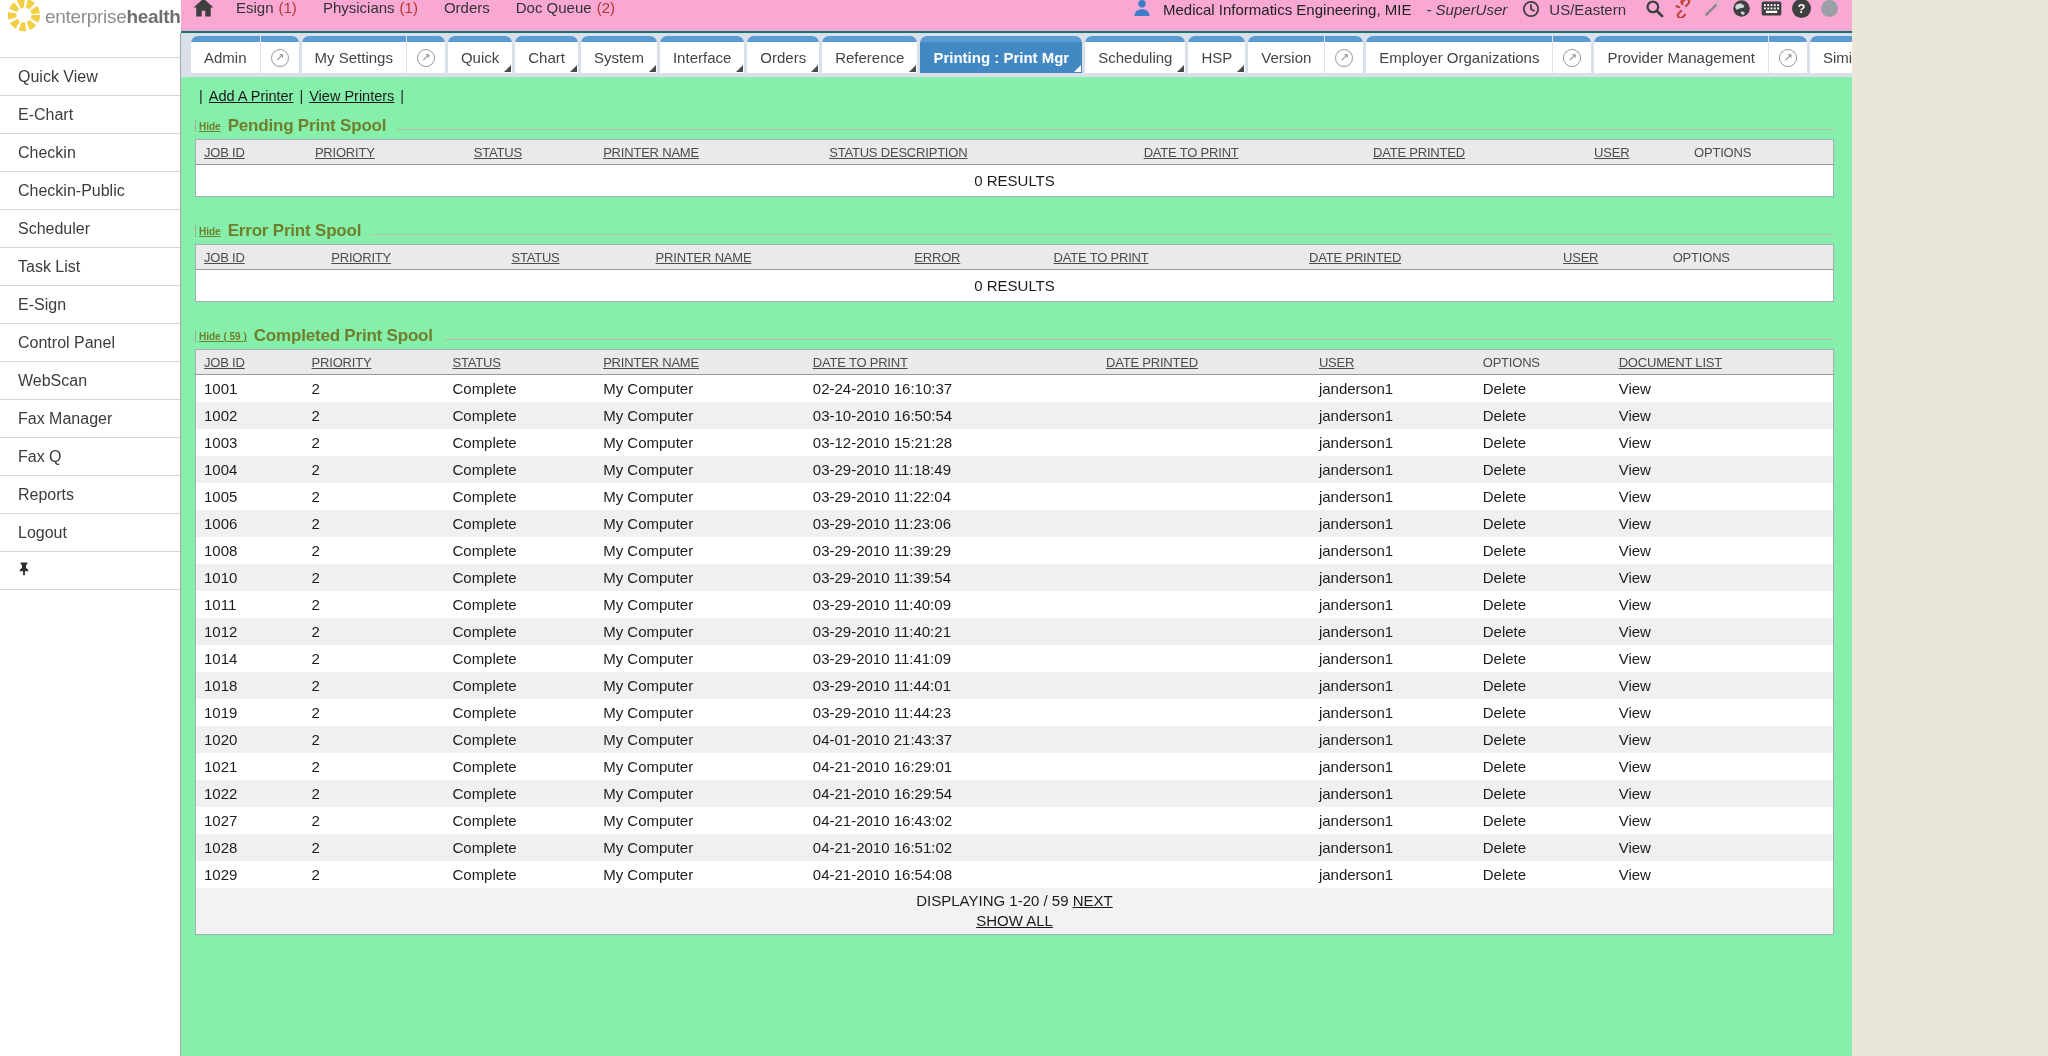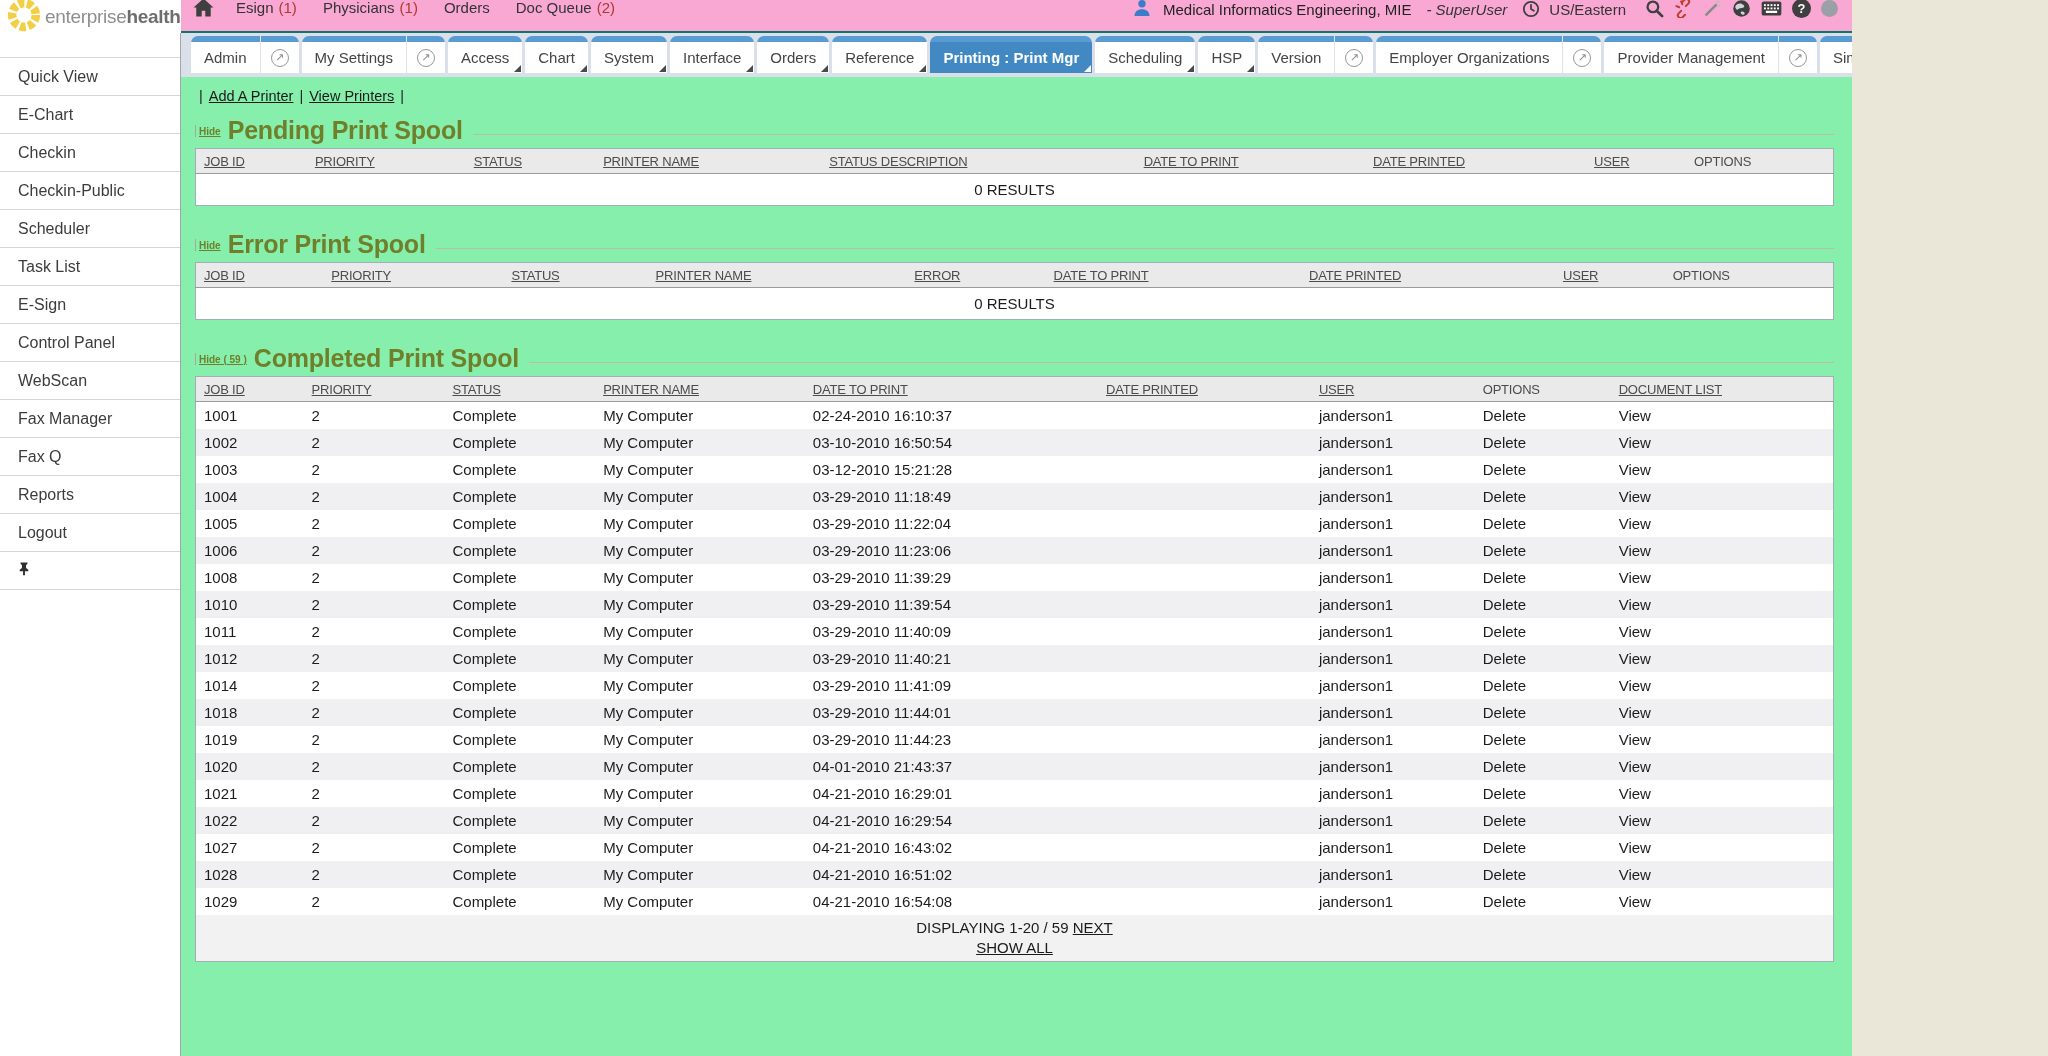--- a/index.html
+++ b/index.html
@@ -60,21 +60,21 @@
 
   .toolbar { font-size: 14.5px; color: #222; margin: 2px 0 6px 2px; }
   .toolbar-sep { margin: 0 2px; }
   .toolbar-link { color: #1a1a1a; text-decoration: underline; cursor: pointer; margin: 0 4px; }
 
   .section-title { display: flex; align-items: center; margin: 12px 0 3px 0; }
   .hide-link { color: #6f7f2a; font-weight: bold; font-size: 10px; text-decoration: underline;
                cursor: pointer; margin-right: 7px; white-space: nowrap; }
   .hide-link::before { content: ""; display: inline-block; width: 1px; height: 12px; background: #a8a896;
                        margin-right: 3px; vertical-align: -2px; }
-  .section-title h2 { font-size: 25px; font-weight: bold; color: #6f7f2a; letter-spacing: -0.2px; }
+  .section-title h2 { font-size: 17px; font-weight: bold; color: #6f7f2a; letter-spacing: -0.2px; }
   .title-line { flex: 1; height: 1px; background: #bcbcab; margin-left: 10px; margin-top: 7px; }
 
   table.spool-table { width: 100%; border-collapse: collapse; background: #fff;
                       border: 1px solid #a3adb8; table-layout: fixed; }
   .spool-table th { text-align: left; font-weight: normal; font-size: 13px; color: #4c4c4c;
                     background: #eaeaea; padding: 5px 8px 4px 8px; border-bottom: 1px solid #9a9a9a;
                     white-space: nowrap; overflow: hidden; letter-spacing: -0.2px; }
   .spool-table th.sortable { text-decoration: underline; cursor: pointer; }
   .spool-table td { font-size: 15px; color: #1c1c1c; padding: 5px 8px; white-space: nowrap; overflow: hidden; }
   .spool-table tbody tr:nth-child(even) { background: #f0f0f2; }
@@ -218,21 +218,21 @@
           <span class="circ">↗</span>
         </span>
       </div>
       <div class="tab">
         <span class="tab-label">My Settings</span>
         <span class="tab-ext">
           <span class="circ">↗</span>
         </span>
       </div>
       <div class="tab">
-        <span class="tab-label">Access</span>
+        <span class="tab-label">Quick</span>
         <i class="corner"></i>
       </div>
       <div class="tab">
         <span class="tab-label">Chart</span>
         <i class="corner"></i>
       </div>
       <div class="tab">
         <span class="tab-label">System</span>
         <i class="corner"></i>
       </div>

